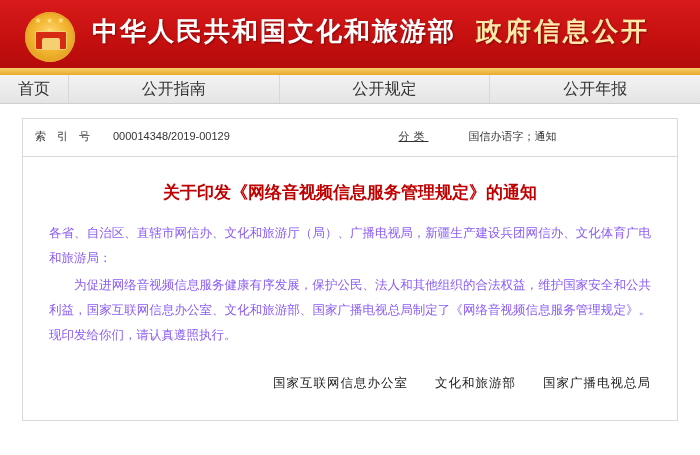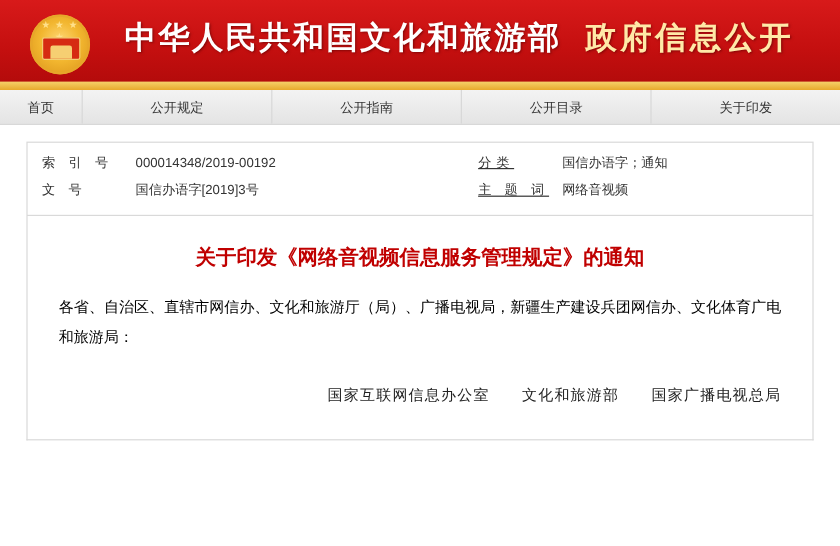--- a/index.html
+++ b/index.html
@@ -65,21 +65,21 @@
     left: 10px; top: 7px;
     width: 36px; height: 14px;
     color: #ffe08a;
     font-size: 8px;
     letter-spacing: 1px;
     text-align: center;
     line-height: 10px;
   }
   .banner-title {
     position: absolute;
-    left: 104px;
+    left: 92px;
     top: 14px;
     font-family: "DejaVu Serif", "Liberation Serif", serif;
     font-weight: bold;
     font-size: 26px;
     color: #ffffff;
     letter-spacing: 2px;
     text-shadow: 1px 1px 2px rgba(90,0,0,.6);
     white-space: nowrap;
   }
   .banner-title .sub {
@@ -95,21 +95,21 @@
     background: linear-gradient(180deg, #f3f3f3 0%, #e4e4e4 100%);
     border-bottom: 1px solid #cfcfcf;
     display: flex;
     align-items: stretch;
   }
   .navbar .nav-item {
     flex: 1 1 0;
     display: flex;
     align-items: center;
     justify-content: center;
-    font-size: 11px;
+    font-size: 16px;
     color: #333;
     border-right: 1px solid #d8d8d8;
     cursor: pointer;
     white-space: nowrap;
   }
   .navbar .nav-item:first-child {
     flex: 0 0 68px;
     justify-content: center;
   }
   .navbar .nav-item:last-child { border-right: none; }
@@ -158,21 +158,21 @@
     color: #c00000;
     font-family: "DejaVu Serif", "Liberation Serif", serif;
     font-weight: bold;
     font-size: 17px;
     line-height: 26px;
     margin: 4px 0 16px 0;
   }
   .doc-p {
     font-size: 12.5px;
     line-height: 25px;
-    color: #000000;
+    color: #8b5cf6;
     text-align: justify;
     margin: 0 0 2px 0;
   }
   .doc-p.indent { text-indent: 25px; }
   .sign {
     margin-top: 22px;
     text-align: right;
     font-size: 12.5px;
     line-height: 26px;
     color: #222;
@@ -191,58 +191,49 @@
   <div class="banner-title">
     <span>中华人民共和国文化和旅游部</span><span class="sub">政府信息公开</span>
   </div>
 </div>
 
 <div class="navbar">
   <div class="nav-item">
       <span>首页</span>
     </div>
   <div class="nav-item">
+      <span>公开指南</span>
+    </div>
+  <div class="nav-item">
       <span>公开规定</span>
     </div>
   <div class="nav-item">
-      <span>公开指南</span>
-    </div>
-  <div class="nav-item">
-      <span>公开目录</span>
-    </div>
-  <div class="nav-item">
-      <span>关于印发</span>
+      <span>公开年报</span>
     </div>
 </div>
 
 <div class="content">
 
   <div class="meta-box">
     <table class="meta">
       <tbody>
           <tr>
         <td class="lbl">索 引 号</td>
-        <td class="val">000014348/2019-00192</td>
+        <td class="val">000014348/2019-00129</td>
         <td class="spacer"></td>
         <td class="lbl2">分类</td>
         <td class="val">国信办语字；通知</td>
       </tr>
-      <tr>
-        <td class="lbl">文 号</td>
-        <td class="val">国信办语字[2019]3号</td>
-        <td class="spacer"></td>
-        <td class="lbl2">主 题 词</td>
-        <td class="val">网络音视频</td>
-      </tr>
     </tbody>
       </table>
   </div>
 
   <div class="doc-box">
     <div class="doc-title">关于印发《网络音视频信息服务管理规定》的通知</div>
     <p class="doc-p">各省、自治区、直辖市网信办、文化和旅游厅（局）、广播电视局，新疆生产建设兵团网信办、文化体育广电和旅游局：</p>
+    <p class="doc-p indent">为促进网络音视频信息服务健康有序发展，保护公民、法人和其他组织的合法权益，维护国家安全和公共利益，国家互联网信息办公室、文化和旅游部、国家广播电视总局制定了《网络音视频信息服务管理规定》。现印发给你们，请认真遵照执行。</p>
     <div class="sign">
       <div class="org">国家互联网信息办公室　　文化和旅游部　　国家广播电视总局</div>
 
     </div>
   </div>
 
 </div>
 
 </body></html>

